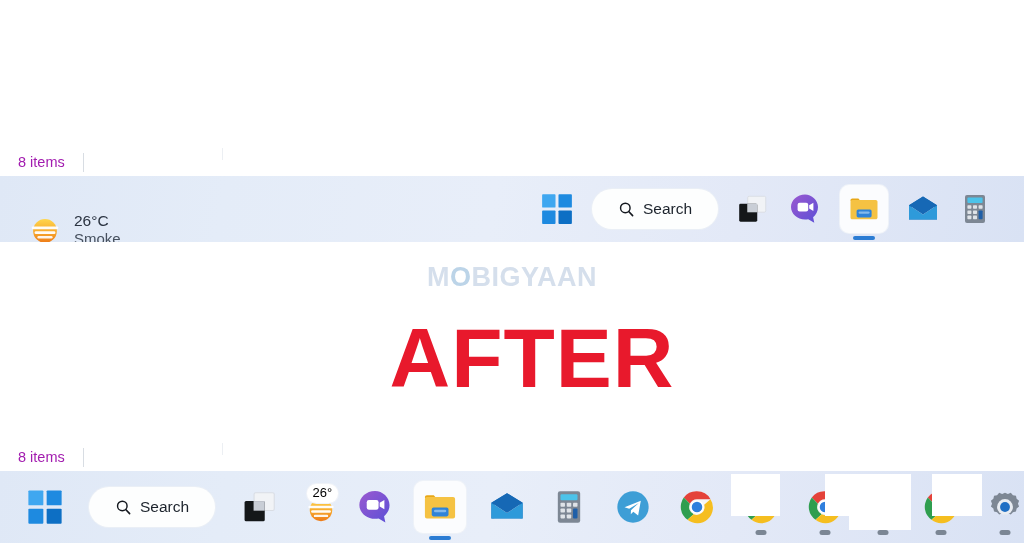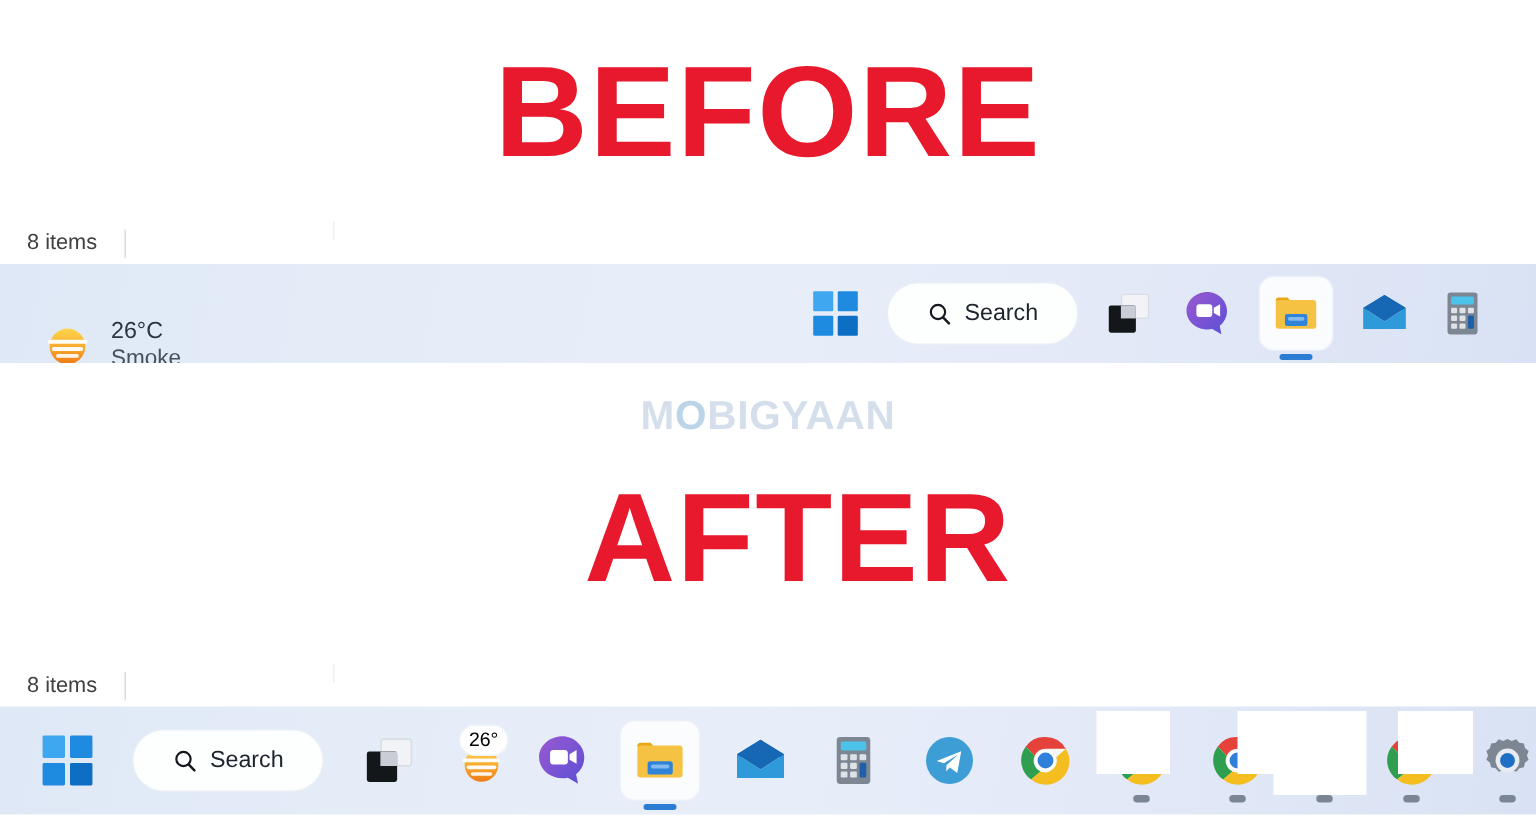--- a/index.html
+++ b/index.html
@@ -37,21 +37,21 @@
     position: absolute;
     left: 0;
     width: 100%;
     background: #ffffff;
     display: flex;
     align-items: center;
   }
   .status-strip .items-text {
     margin-left: 18px;
     font-size: 14.5px;
-    color: #404040;
+    color: #a21caf;
     font-family: "Liberation Sans", sans-serif;
     white-space: nowrap;
   }
   .status-strip .divider {
     width: 1px;
     height: 19px;
     background: #d8dde3;
     margin-left: 18px;
   }
   .strip-top    { top: 148px; height: 28px; }
@@ -214,21 +214,20 @@
   .watermark .wm-o {
     display: inline-block;
     color: #bcd4e8;
   }
 </style>
 </head>
 <body>
 
 <div class="page">
 
-  <div class="caption caption-before">BEFORE</div>
 
   <div class="status-strip strip-top">
     <div class="faint-tick" style="left:222px;"></div>
     <div class="items-text">8 items</div>
     <div class="divider"></div>
   </div>
 
   <div class="taskbar taskbar-before">
 
     <div class="weather-widget">

